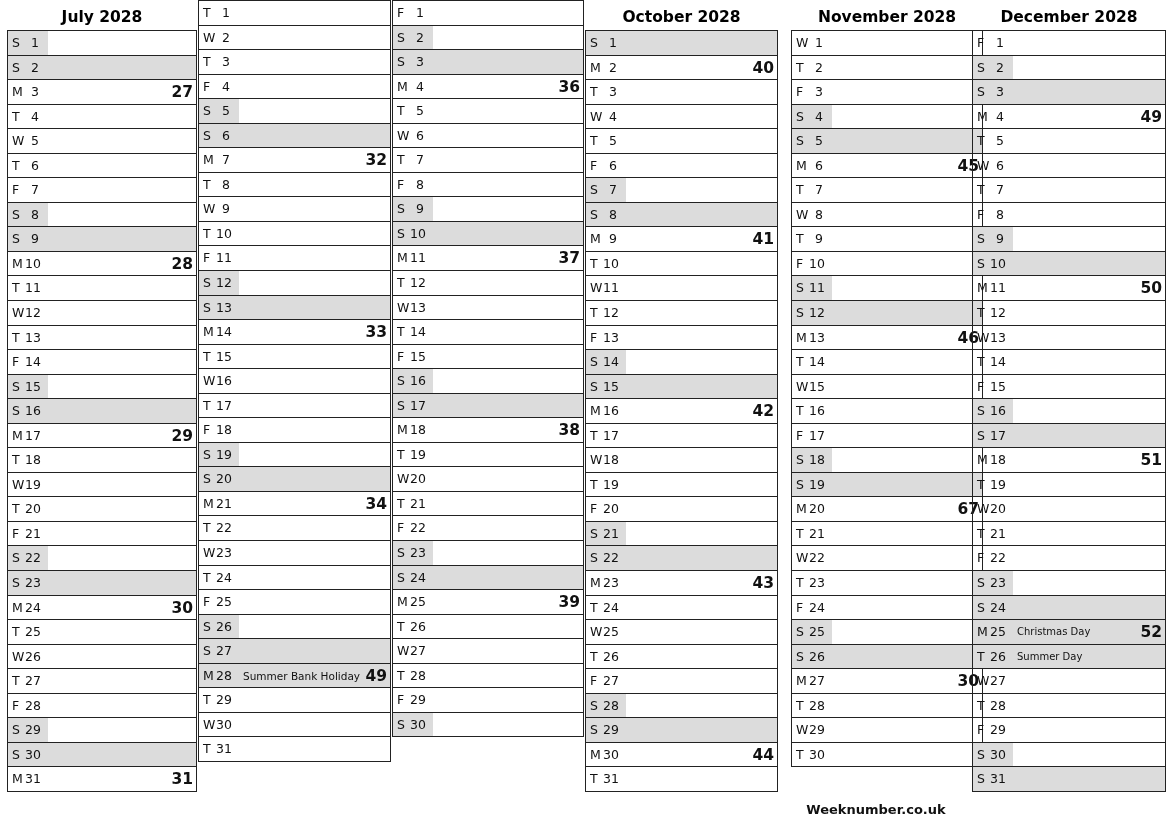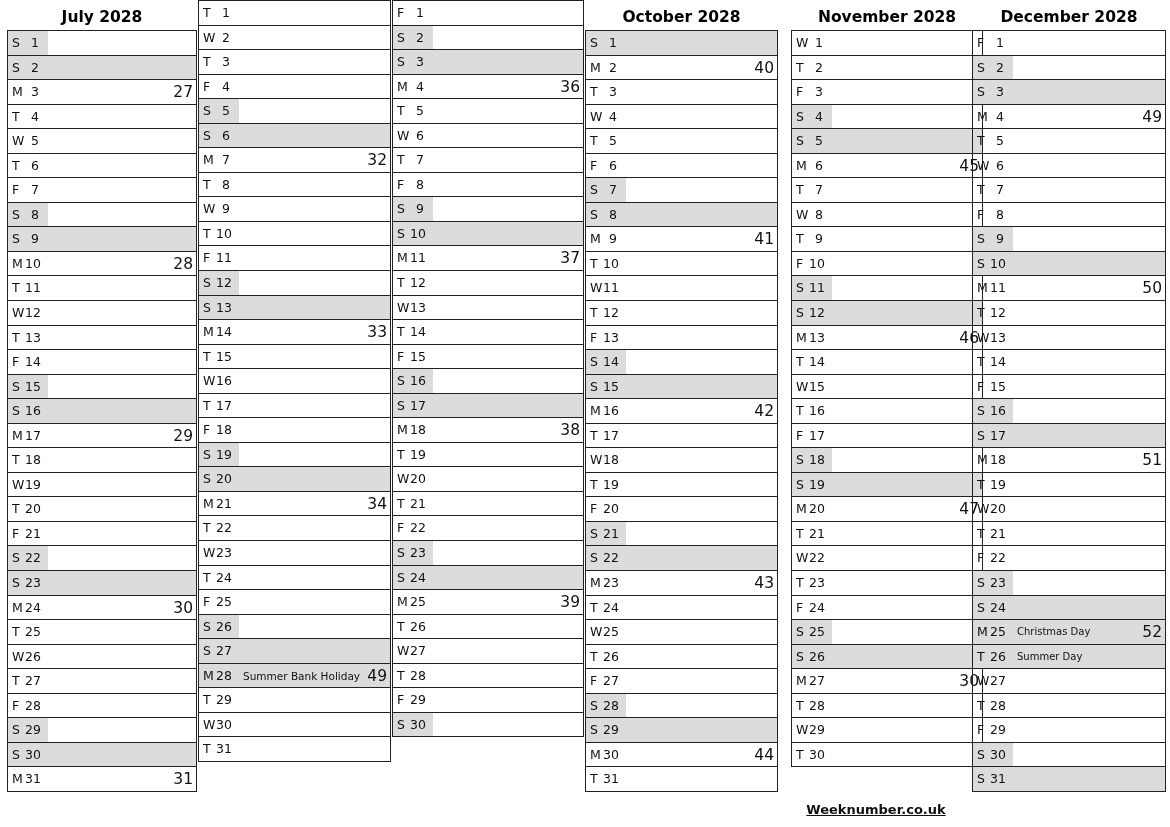--- a/index.html
+++ b/index.html
@@ -13,21 +13,21 @@
          font-size:12.5px; line-height:24px; white-space:nowrap; }
   .day .shade { position:absolute; left:0; top:0; bottom:0; background:#dcdcdc; }
   .day.sat .shade { width:40px; }
   .day.sun .shade, .day.hol .shade { right:0; }
   .day .dow { position:absolute; left:4px; top:0; }
   .day .num { position:absolute; left:18px; top:0; }
   .day .num.two { left:17px; }
   .day .num.one { left:23px; }
   .day .hol-name { position:absolute; left:44px; top:0; font-size:10px; }
   .day .hol-name.small { font-size:10.5px; }
-  .day .wk { position:absolute; right:3px; top:0; font-weight:normal; font-size:15.5px; }
+  .day .wk { position:absolute; right:3px; top:0; font-weight:bold; font-size:15.5px; }
   .footer { position:absolute; text-align:center; font-weight:bold; font-size:13px; }
 </style>
 </head>
 <body>
 
 <div id="calendar">
     <div class="month" style="left: 7px; width: 190px;">
       <div class="month-title">July 2028</div>
       <div class="days">
         <div class="day sat">
@@ -676,21 +676,21 @@
           <span class="num two">18</span>
         </div>
         <div class="day sun">
           <div class="shade"></div>
           <span class="dow">S</span>
           <span class="num two">19</span>
         </div>
         <div class="day">
           <span class="dow">M</span>
           <span class="num two">20</span>
-          <span class="wk">47</span>
+          <span class="wk">67</span>
         </div>
         <div class="day">
           <span class="dow">T</span>
           <span class="num two">21</span>
         </div>
         <div class="day">
           <span class="dow">W</span>
           <span class="num two">22</span>
         </div>
         <div class="day">
@@ -871,13 +871,13 @@
           <span class="num two">30</span>
         </div>
         <div class="day sun">
           <div class="shade"></div>
           <span class="dow">S</span>
           <span class="num two">31</span>
         </div>
       </div>
     </div>
   </div>
-<div class="footer" style="left:781px; top:798px; width:190px; height:24px; line-height:24px;text-decoration:underline;">Weeknumber.co.uk</div>
+<div class="footer" style="left:781px; top:798px; width:190px; height:24px; line-height:24px;">Weeknumber.co.uk</div>
 
 </body></html>

